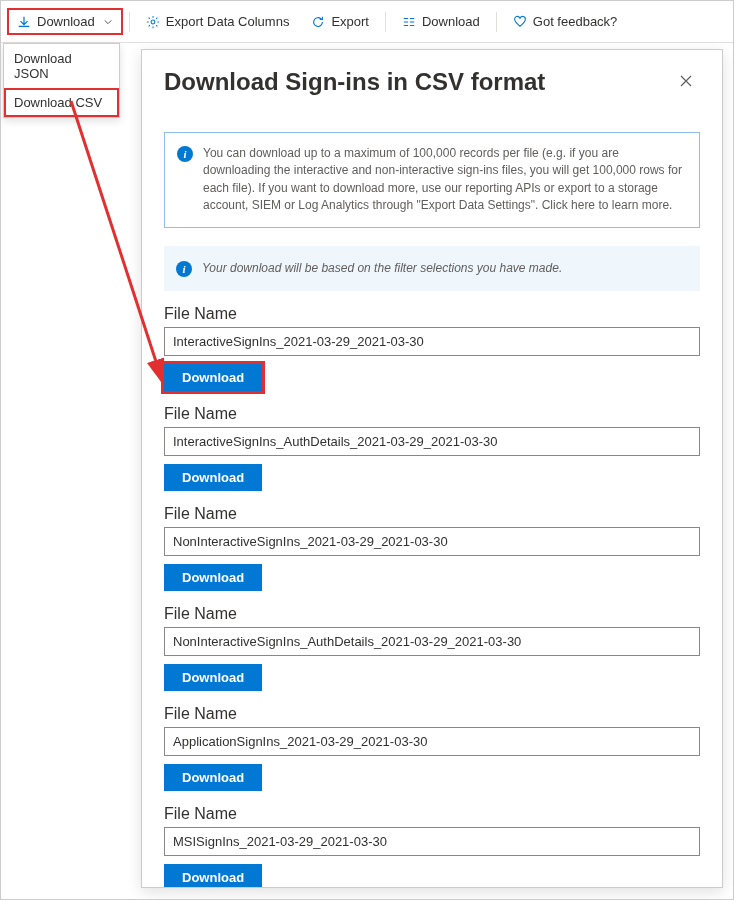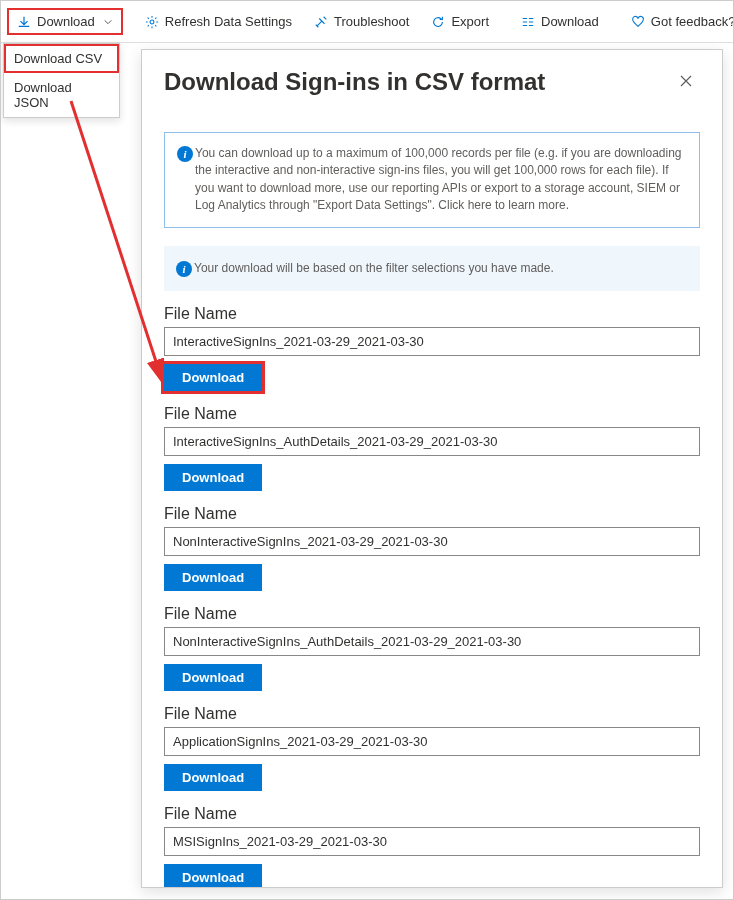--- a/index.html
+++ b/index.html
@@ -99,28 +99,29 @@
     .close-btn { cursor: pointer; padding: 4px; }
     .panel-body {
       padding: 0 22px 20px 22px;
       overflow: hidden;
     }
     .info-box {
       border: 1px solid #8ebfea;
       background: #fff;
       padding: 12px 14px 12px 12px;
       display: flex;
-      gap: 2px;
+      gap: 10px;
       margin: 18px 0 14px 0;
     }
     .info-box.soft {
       border: none;
       background: #eff6fc;
       padding: 14px 14px 14px 12px;
       align-items: center;
+      font-style: italic;
     }
     .info-icon {
       width: 16px; height: 16px; flex-shrink: 0;
       border-radius: 50%;
       background: #0078d4;
       display: flex; align-items: center; justify-content: center;
       margin-top: 1px;
     }
     .info-icon::after {
       content: "i";
@@ -176,27 +177,21 @@
     <svg class="chev" width="10" height="10" viewBox="0 0 12 12" fill="none" stroke="#605e5c" stroke-width="1.2">
       <path d="M2 4 L6 8 L10 4"></path>
     </svg>
   </div>
   <div class="toolbar-sep"></div>
   <div class="toolbar-item">
     <svg width="14" height="14" viewBox="0 0 16 16" fill="none" class="blue-stroke" stroke-width="1.2">
       <circle cx="8" cy="8" r="2.2"></circle>
       <path d="M8 1v2M8 13v2M1 8h2M13 8h2M3 3l1.4 1.4M11.6 11.6L13 13M13 3l-1.4 1.4M4.4 11.6L3 13"></path>
     </svg>
-    <span>Refresh Data Settings</span>
-  </div>
-  <div class="toolbar-item">
-    <svg width="14" height="14" viewBox="0 0 16 16" fill="none" class="blue-stroke" stroke-width="1.3">
-      <path d="M3 13 L9 7 M6 4 L12 10 M11 2 L14 5 M2 11 L5 14"></path>
-    </svg>
-    <span>Troubleshoot</span>
+    <span>Export Data Columns</span>
   </div>
   <div class="toolbar-item">
     <svg width="14" height="14" viewBox="0 0 16 16" fill="none" class="blue-stroke" stroke-width="1.3">
       <path d="M13 8 A5 5 0 1 1 11.5 4.5 M13 2 L13 5 L10 5"></path>
     </svg>
     <span>Export</span>
   </div>
   <div class="toolbar-sep"></div>
   <div class="toolbar-item">
     <svg width="14" height="14" viewBox="0 0 16 16" fill="none" class="blue-stroke" stroke-width="1.4">
@@ -207,22 +202,22 @@
   <div class="toolbar-sep"></div>
   <div class="toolbar-item">
     <svg width="14" height="14" viewBox="0 0 16 16" fill="none" class="blue-stroke" stroke-width="1.2">
       <path d="M8 13 C5 10 2 8 2 5.5 A2.8 2.8 0 0 1 8 4 A2.8 2.8 0 0 1 14 5.5 C14 8 11 10 8 13 Z"></path>
     </svg>
     <span>Got feedback?</span>
   </div>
 </div>
 
 <div class="dropdown">
+  <div class="dropdown-item">Download JSON</div>
   <div class="dropdown-item highlighted">Download CSV</div>
-  <div class="dropdown-item">Download JSON</div>
 </div>
 
 <svg class="arrow-svg" width="130" height="320" viewBox="0 0 130 320">
   <defs>
     <marker id="ahead" markerWidth="10" markerHeight="10" refX="8" refY="3" orient="auto">
       <path d="M0,0 L9,3 L0,6 Z" fill="#e22f2f"></path>
     </marker>
   </defs>
   <line x1="8" y1="14" x2="100" y2="296" stroke="#e22f2f" stroke-width="3" marker-end="url(#ahead)"></line>
 </svg>

